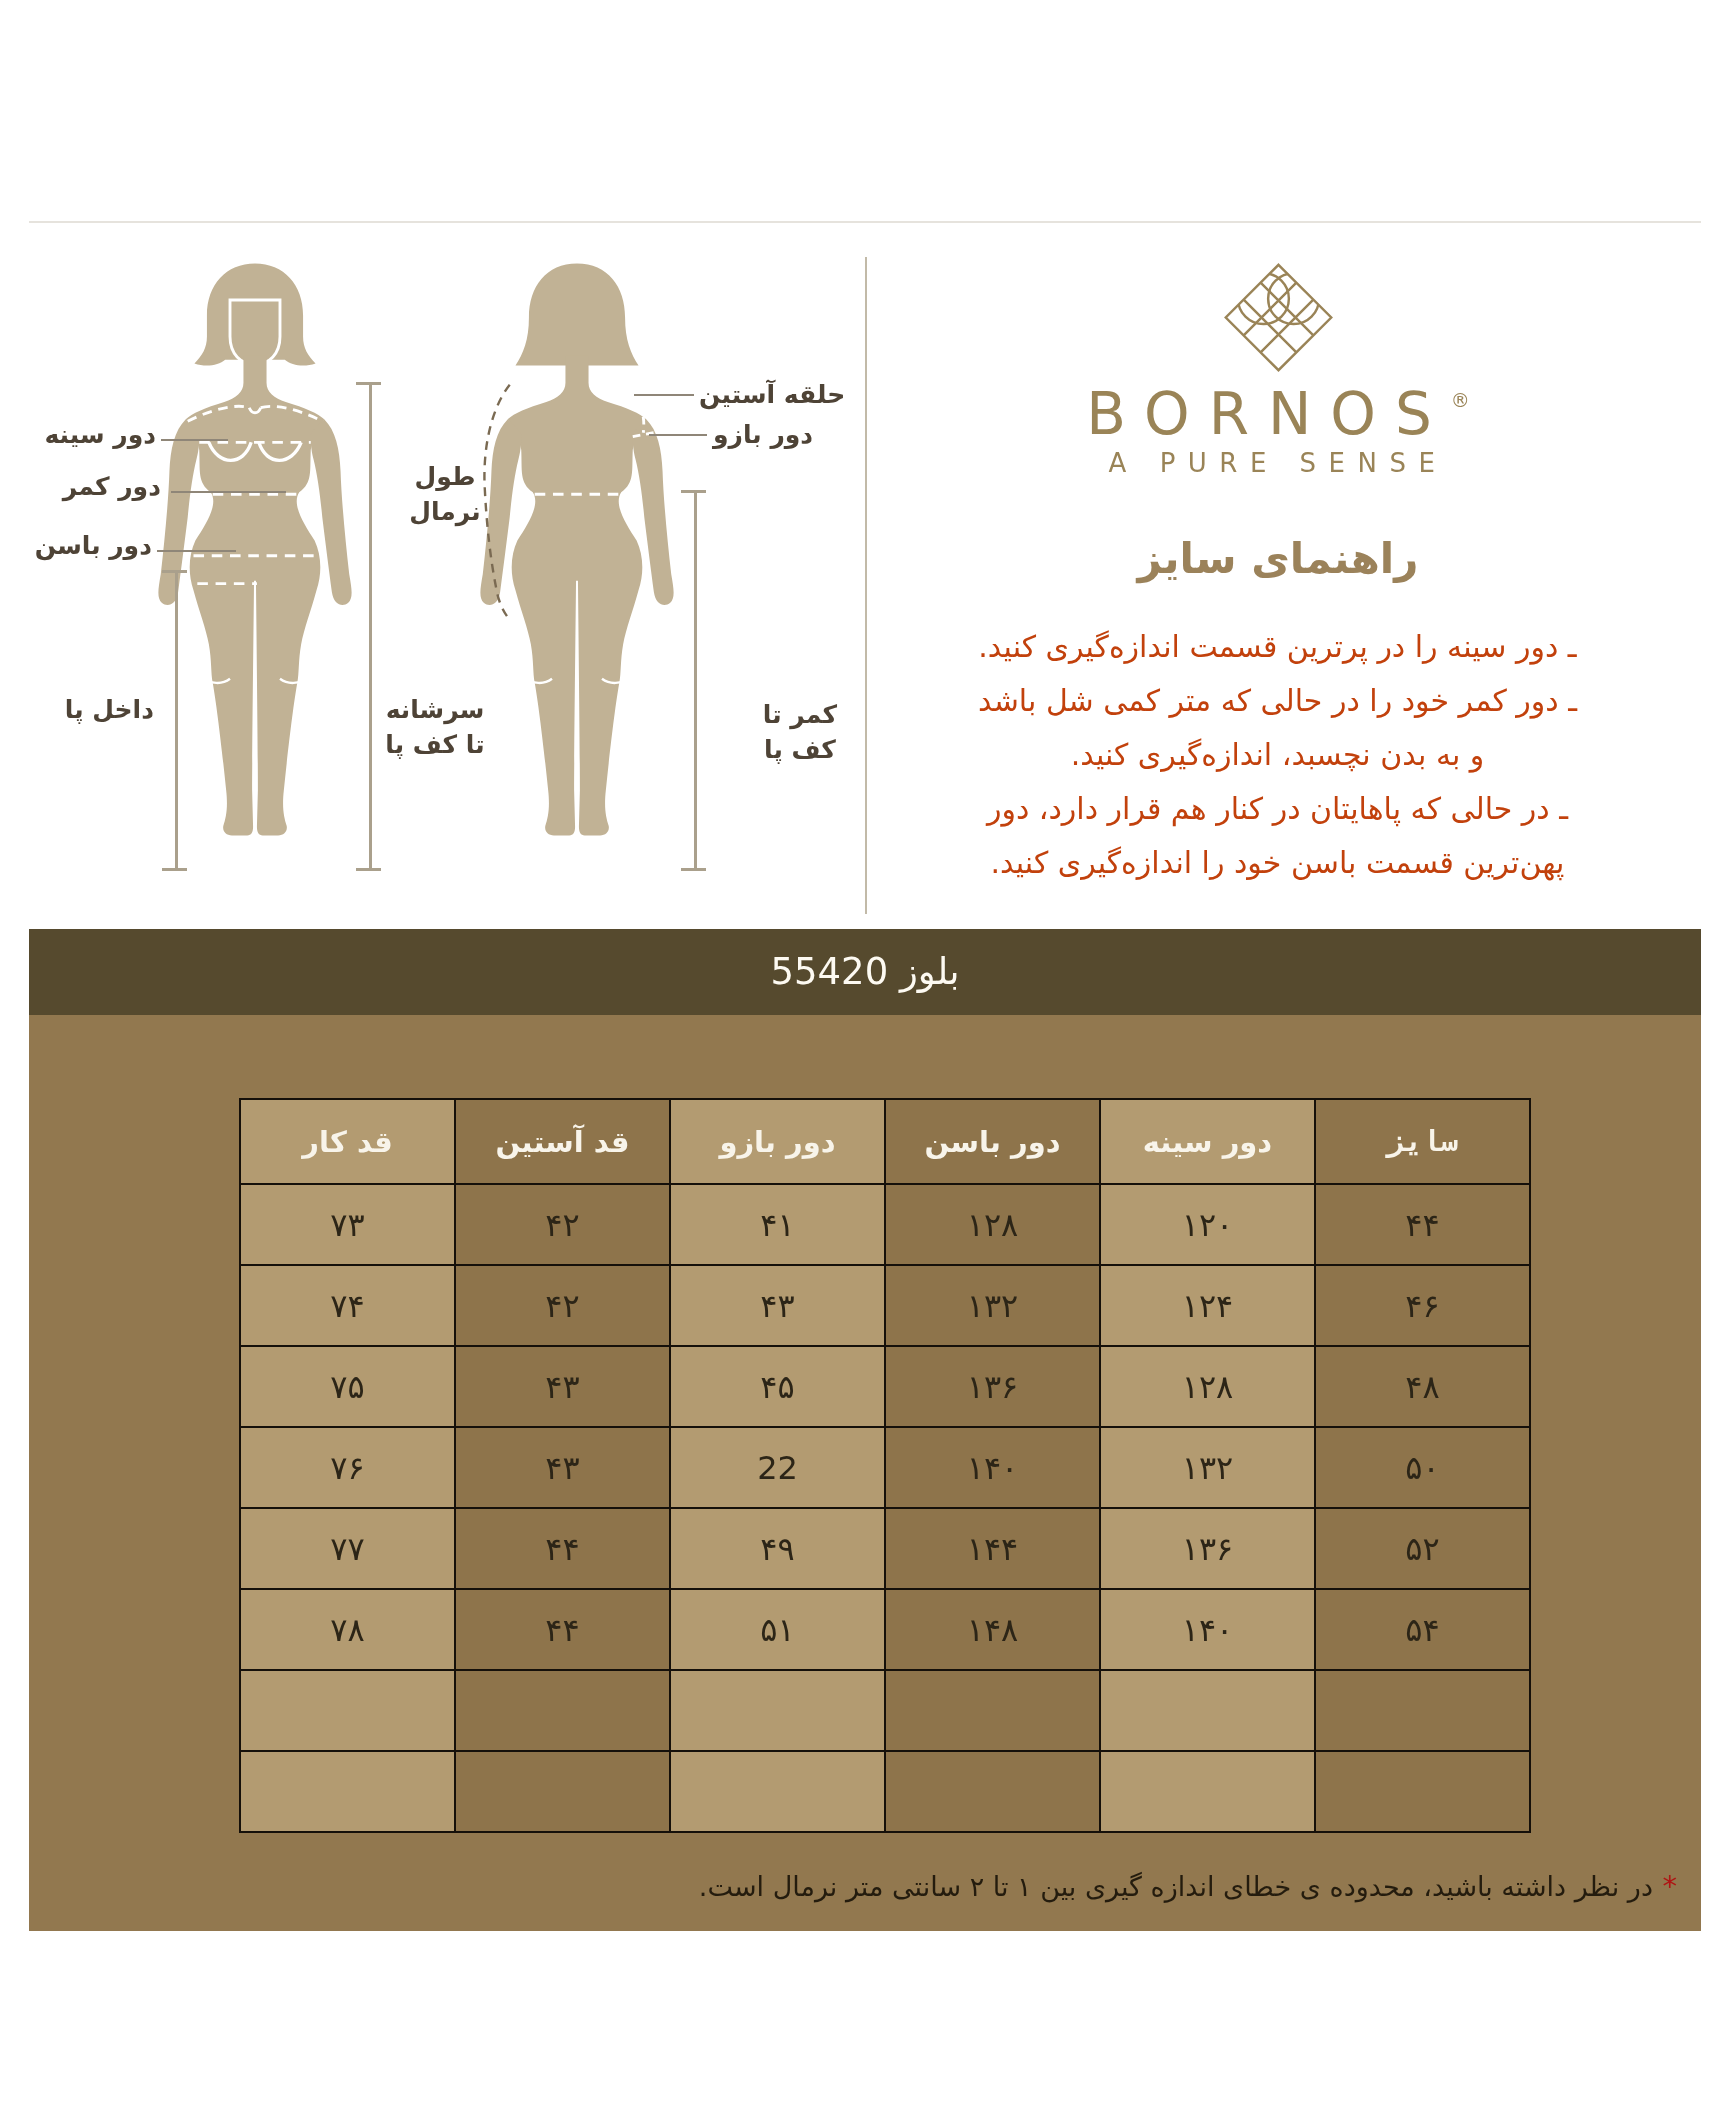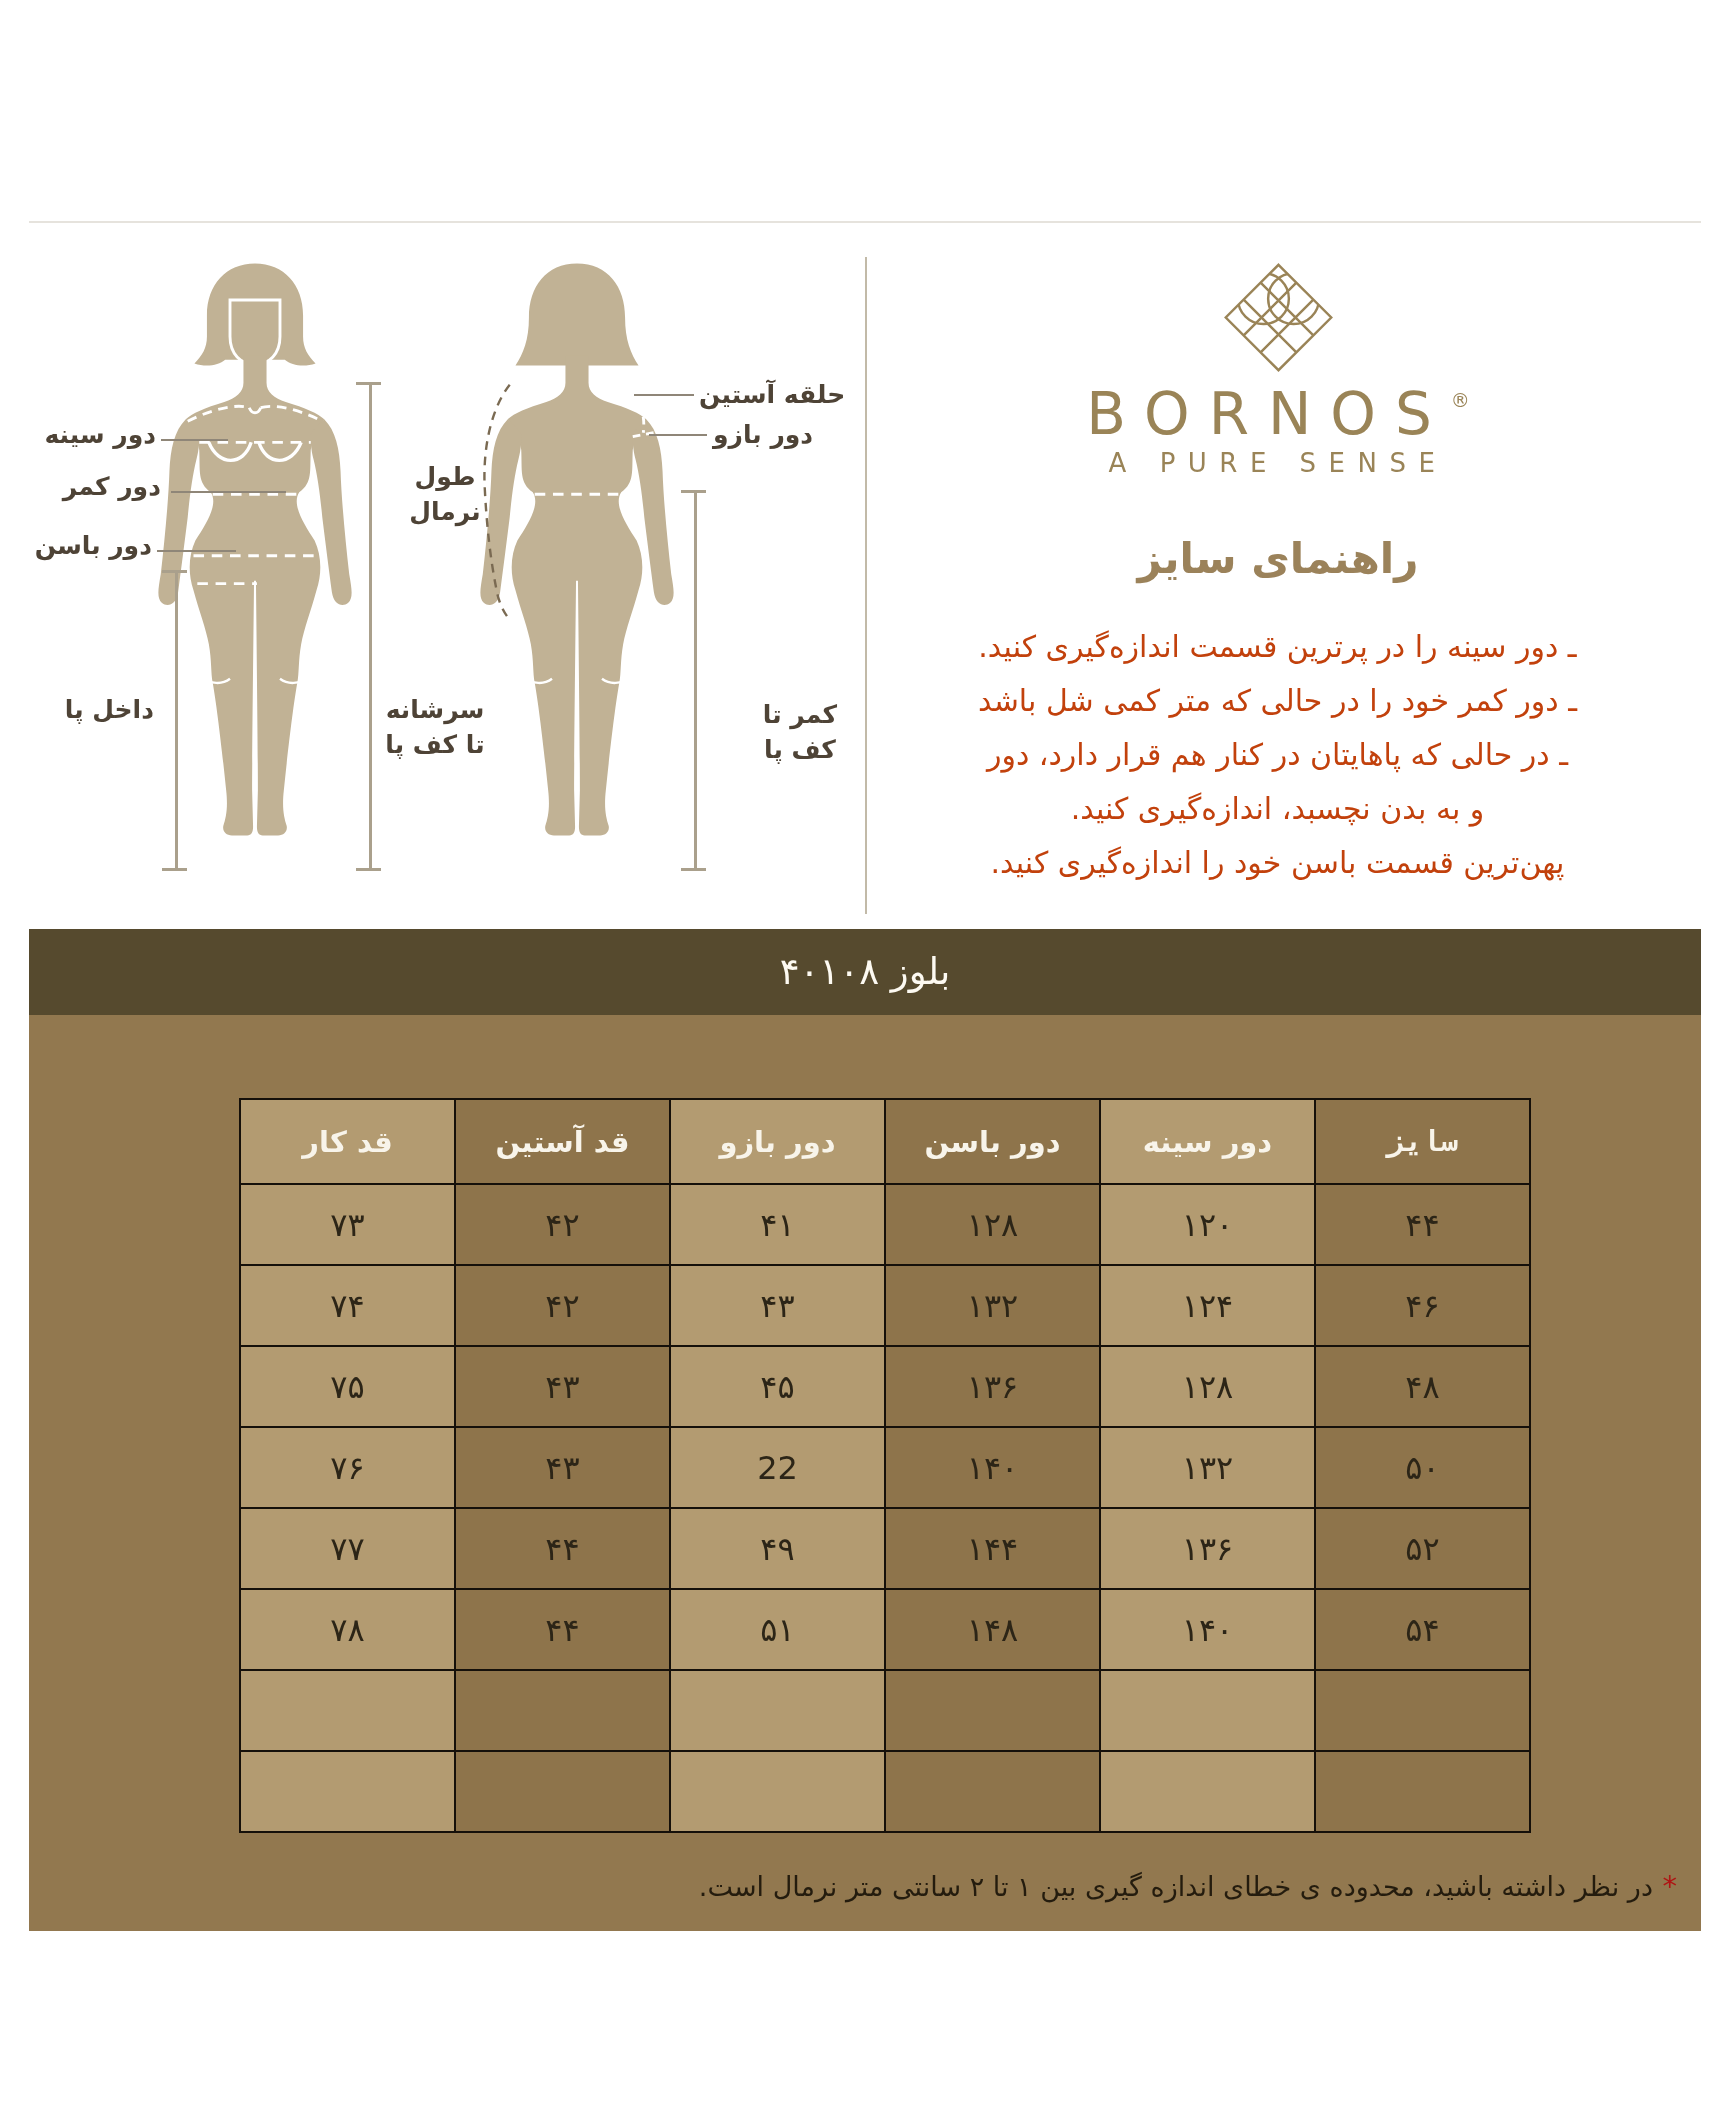--- a/index.html
+++ b/index.html
@@ -148,28 +148,28 @@
   </div>
   <div class="abs center-right" style="top:448px;">
     <span class="brand-tag">A PURE SENSE</span>
   </div>
 
   <div class="abs center-right guide-title" style="top:534px;">راهنمای سایز</div>
 
   <div class="abs instr" style="left:869px;top:620px;width:817px;">
       <div>ـ دور سینه را در پرترین قسمت اندازه‌گیری کنید.</div>
       <div>ـ دور کمر خود را در حالی که متر کمی شل باشد</div>
+      <div>و به بدن نچسبد، اندازه‌گیری کنید.</div>
       <div>ـ در حالی که پاهایتان در کنار هم قرار دارد، دور</div>
-      <div>و به بدن نچسبد، اندازه‌گیری کنید.</div>
       <div>پهن‌ترین قسمت باسن خود را اندازه‌گیری کنید.</div>
     </div>
 
   <div class="abs panel" style="left:29px;top:929px;width:1672px;height:1002px;">
 
-    <div class="abs titlebar" style="left:0;top:0;width:1672px;height:86px;">بلوز ۴۰۱۰۸</div>
+    <div class="abs titlebar" style="left:0;top:0;width:1672px;height:86px;">بلوز 55420</div>
 
     <table class="size abs" style="left:210px;top:169px;">
       <thead>
         <tr id="size-head-row">
             <th class="c-dark" style="width: 211px; font-family: Liberation Mono, monospace;">سایز</th>
             <th class="c-light" style="width: 211px;">دور سینه</th>
             <th class="c-dark" style="width: 211px;">دور باسن</th>
             <th class="c-light" style="width: 211px;">دور بازو</th>
             <th class="c-dark" style="width: 211px;">قد آستین</th>
             <th class="c-light" style="width: 211px;">قد کار</th>

